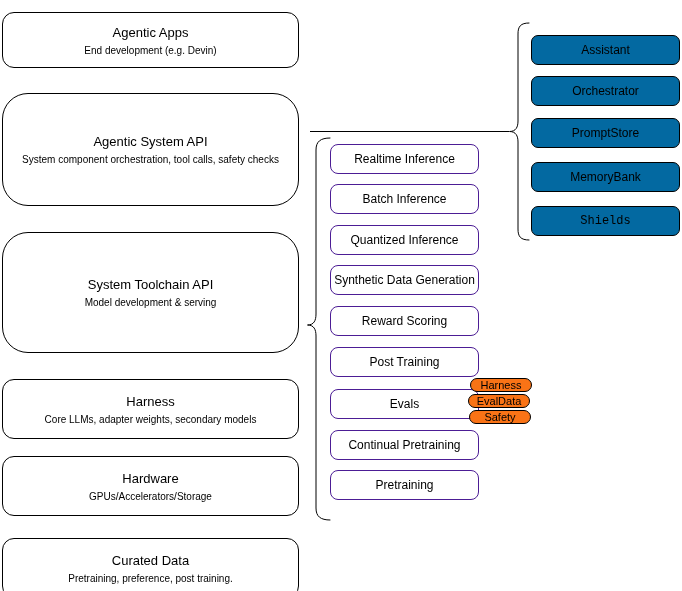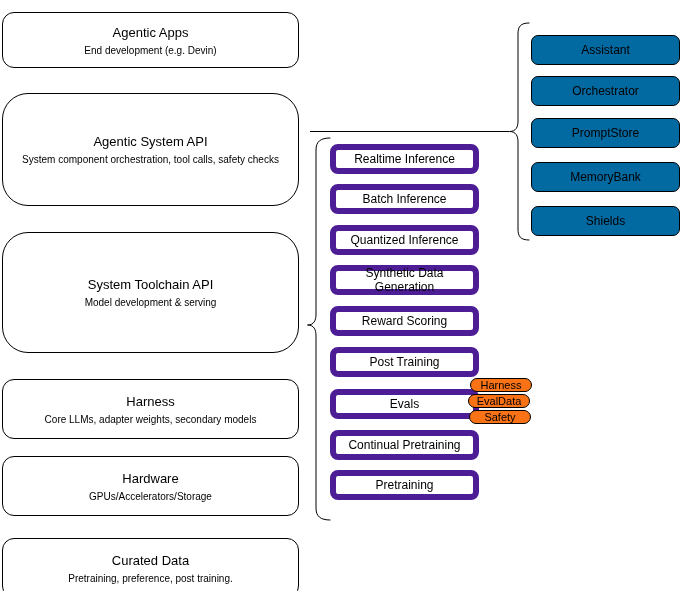--- a/index.html
+++ b/index.html
@@ -46,21 +46,21 @@
     margin-top: 3px;
     white-space: nowrap;
   }
 
   
   .mbox {
     position: absolute;
     left: 330px;
     width: 149px;
     height: 30px;
-    border: 6px solid #4c1d95;
+    border: 1px solid #4c1d95;
     background: #ffffff;
     border-radius: 8px;
     display: flex;
     align-items: center;
     justify-content: center;
     font-size: 12px;
     text-align: center;
   }
 
   
@@ -193,17 +193,17 @@
   </div>
   <div class="rbox" style="top:76px;">
     <span>Orchestrator</span>
   </div>
   <div class="rbox" style="top:118px;">
     <span>PromptStore</span>
   </div>
   <div class="rbox" style="top:162px;">
     <span>MemoryBank</span>
   </div>
-  <div class="rbox" style="top:206px;">
+  <div class="rbox" style="top:206px;font-family:Liberation Mono, monospace;">
     <span>Shields</span>
   </div>
 
 </div>
 
 </body></html>

